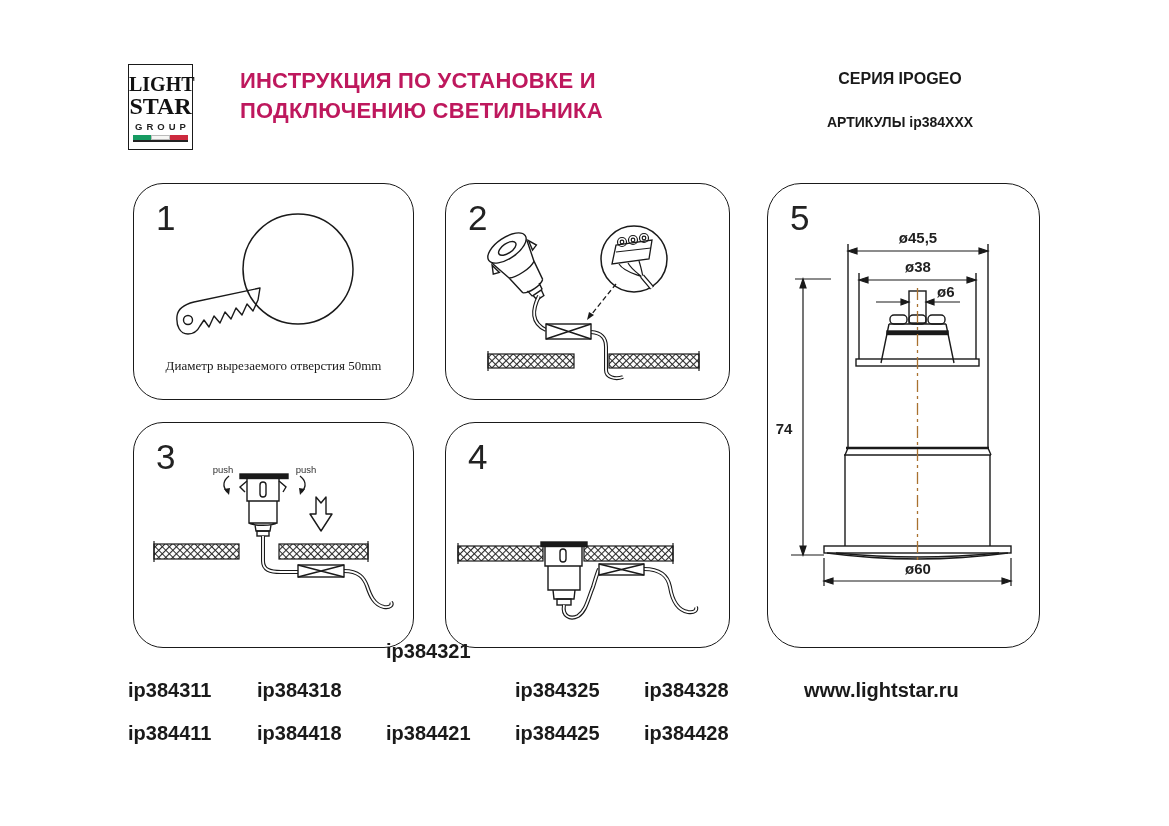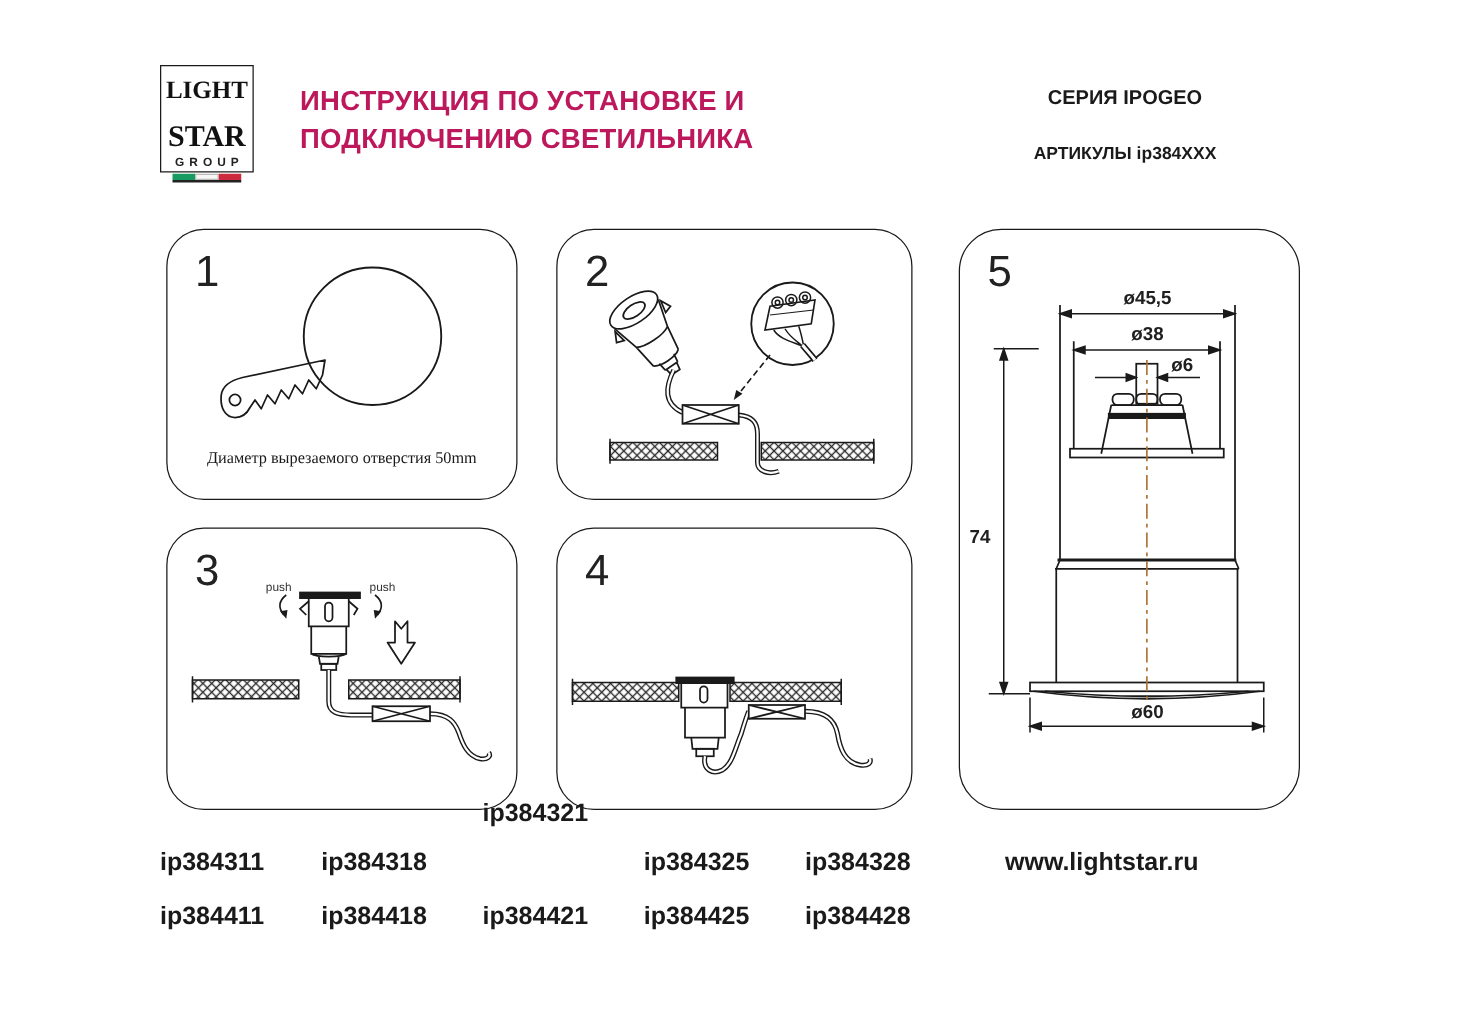--- a/index.html
+++ b/index.html
@@ -1,23 +1,23 @@
 <!DOCTYPE html>
 <html><head>
 <meta charset="utf-8">
 <style>
   html,body{margin:0;padding:0;background:#fff;}
   #page{position:relative;width:1169px;height:826px;background:#ffffff;overflow:hidden;
         font-family:"Liberation Sans",sans-serif;color:#1f1f1f;}
   
-  #logo-box{position:absolute;left:128px;top:52px;width:75px;height:86px;
+  #logo-box{position:absolute;left:128px;top:64px;width:65px;height:86px;
             border:1.5px solid #1a1a1a;box-sizing:border-box;text-align:center;}
   .logo-word{font-family:"Liberation Serif",serif;font-weight:700;line-height:1;color:#111;}
   #logo-l1{font-size:20px;margin-top:9px;letter-spacing:0px;}
-  #logo-l2{font-size:24px;margin-top:16px;}
+  #logo-l2{font-size:24px;margin-top:0;}
   #logo-l3{font-size:9.5px;letter-spacing:4px;margin-top:3px;margin-left:4px;color:#222;font-weight:bold;}
   #logo-flag{width:55px;height:5px;margin:3px auto 0;display:flex;border-bottom:2px solid #222;}
   #logo-flag .fg{flex:1;background:#169b62;}
   #logo-flag .fw{flex:1;background:#f6f6f4;border:0.5px solid #bbb;}
   #logo-flag .fr{flex:1;background:#cd2a3e;}
   #main-title{position:absolute;left:240px;top:66px;font-size:22px;font-weight:700;
               line-height:30px;color:#be185d;letter-spacing:0.2px;}
   #series-block{position:absolute;left:787px;top:70px;width:226px;text-align:center;}
   #series-line{font-size:16px;font-weight:700;color:#1a1a1a;}
   #articles-line{font-size:14px;font-weight:700;margin-top:26px;color:#1a1a1a;}

